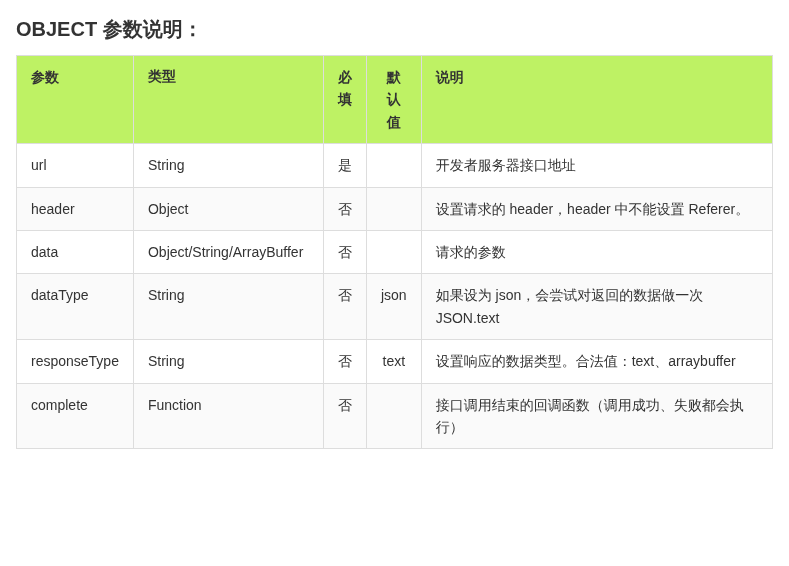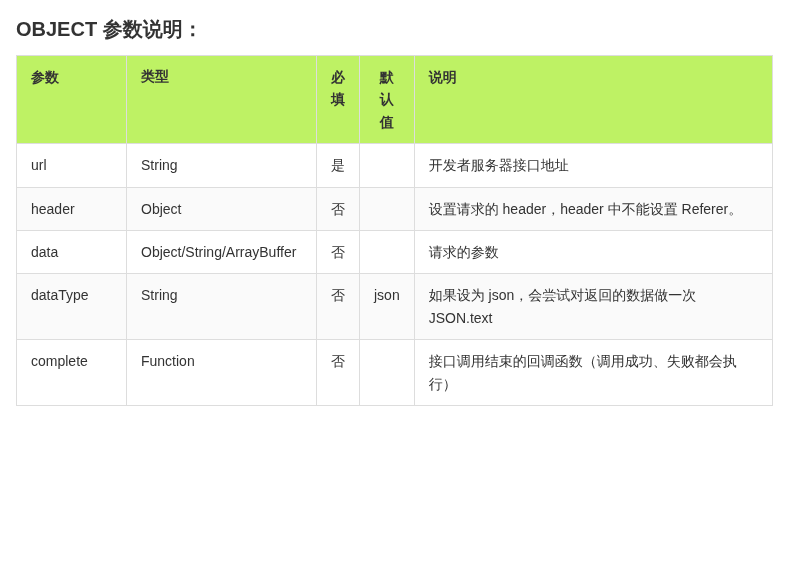--- a/index.html
+++ b/index.html
@@ -86,20 +86,27 @@
         <td>请求的参数</td>
       </tr>
       <tr>
         <td>dataType</td>
         <td>String</td>
         <td class="center">否</td>
         <td class="center">json</td>
         <td>如果设为 json，会尝试对返回的数据做一次 JSON.text</td>
       </tr>
       <tr>
+        <td>responseType</td>
+        <td>String</td>
+        <td class="center">否</td>
+        <td class="center">text</td>
+        <td>设置响应的数据类型。合法值：text、arraybuffer</td>
+      </tr>
+      <tr>
         <td>complete</td>
         <td>Function</td>
         <td class="center">否</td>
         <td class="center"></td>
         <td>接口调用结束的回调函数（调用成功、失败都会执行）</td>
       </tr>
     </tbody>
 </table>
 
 </body></html>

